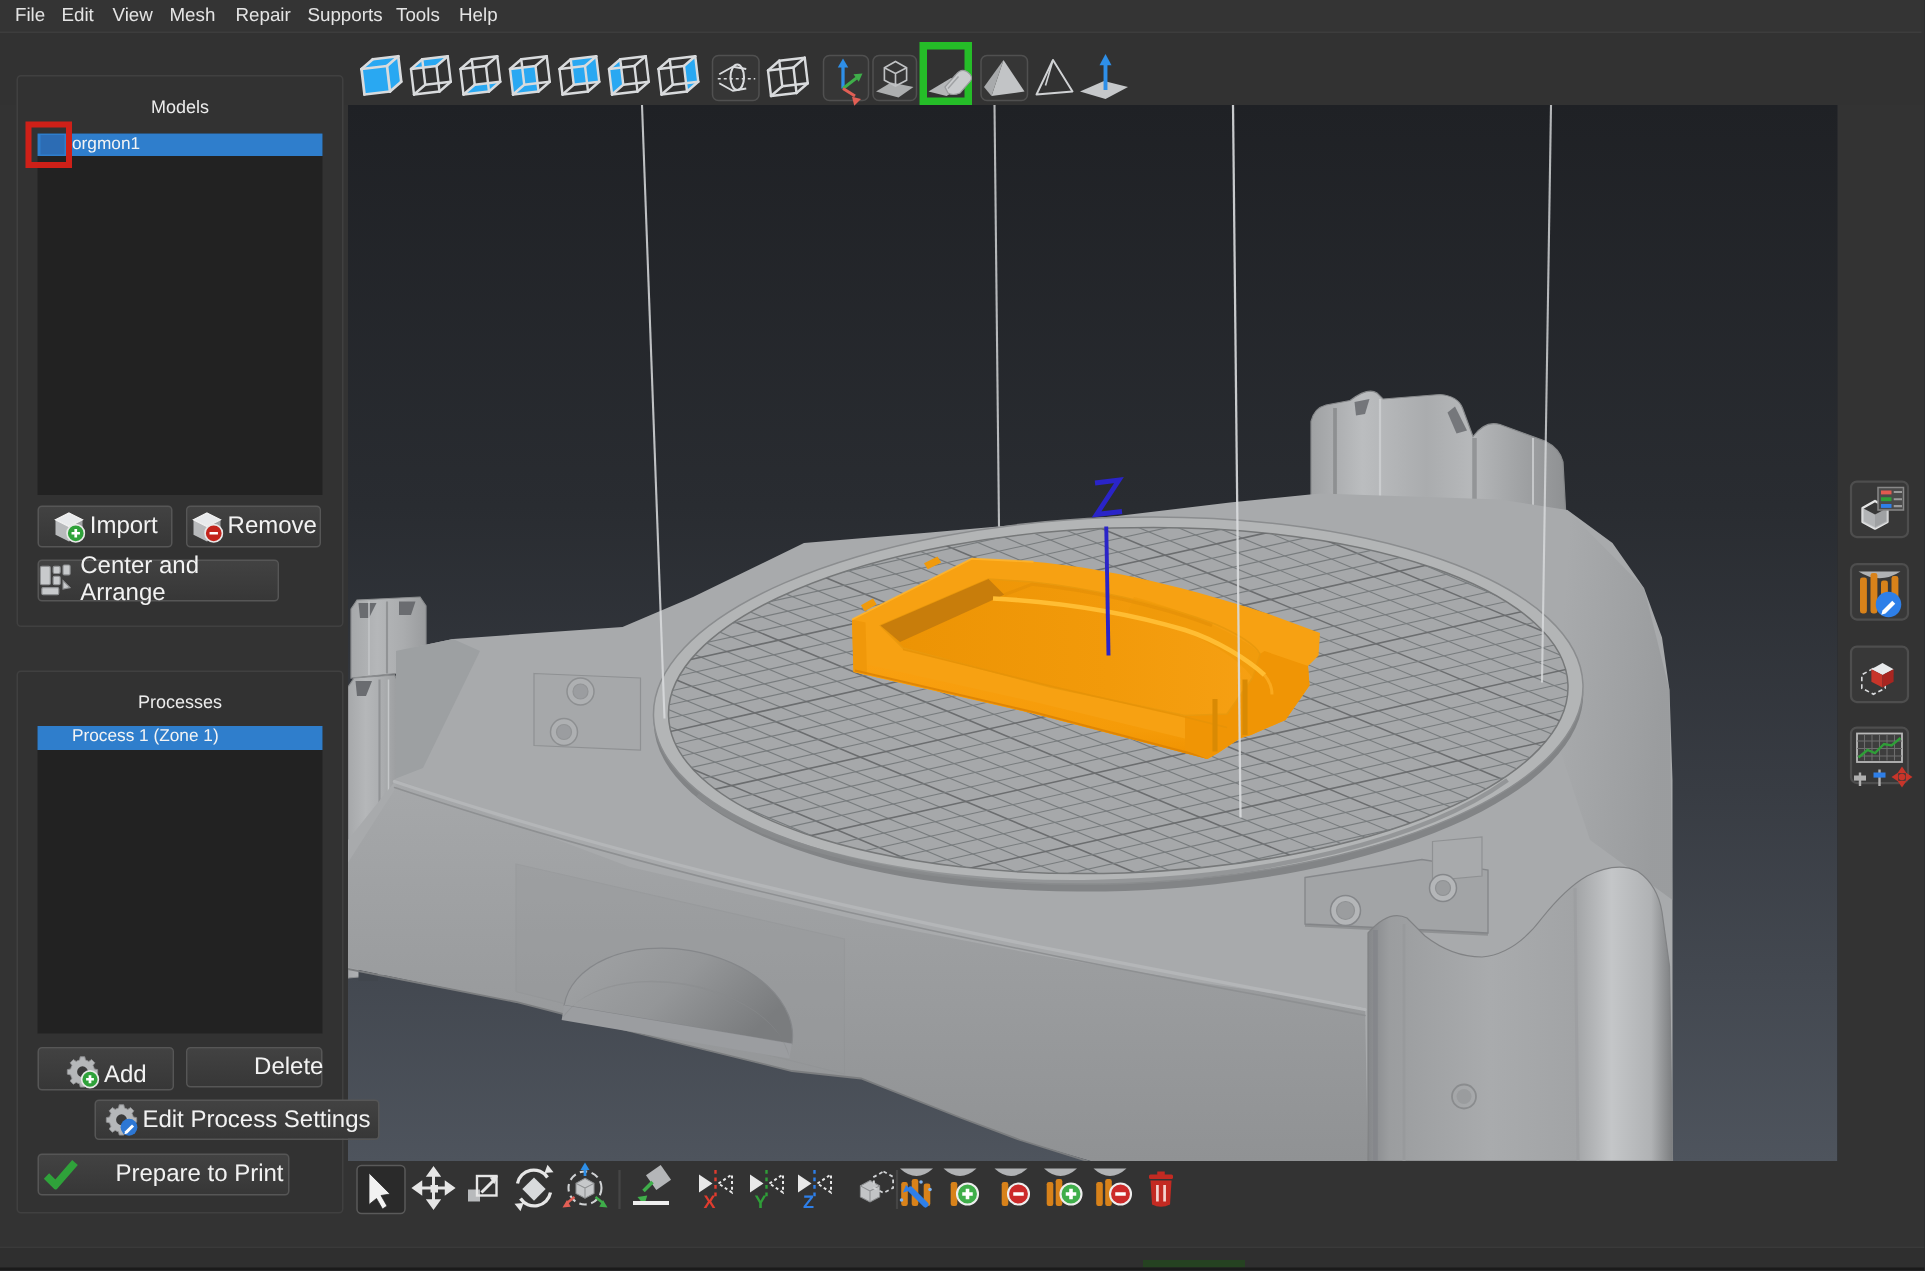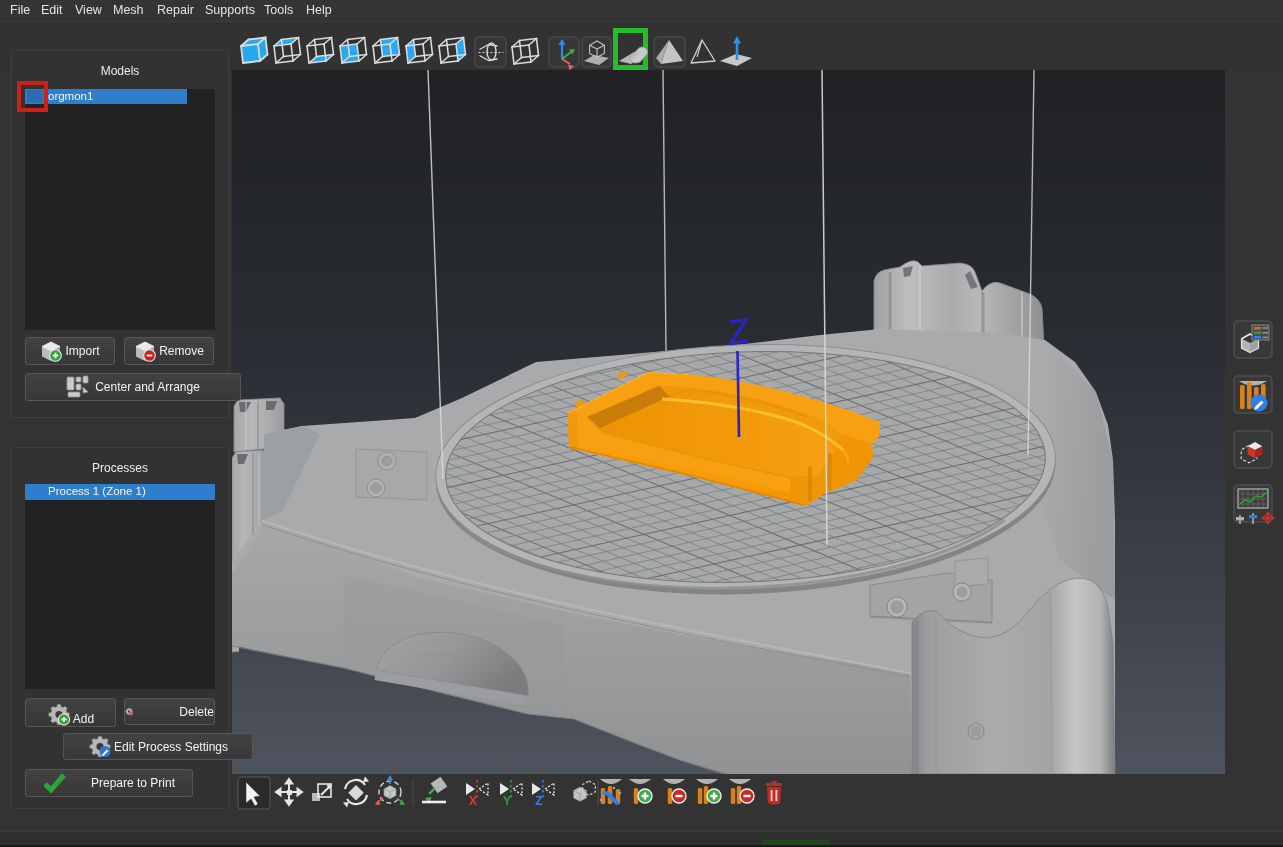--- a/index.html
+++ b/index.html
@@ -8,21 +8,21 @@
   
   #menubar{left:0;top:0;width:1281px;height:21px;background:#343434;border-bottom:1px solid #3d3d3d;}
   #menubar span{position:absolute;top:3px;font-size:12.5px;color:#e4e4e4;}
   
   #topstrip{left:0;top:22px;width:1283px;height:48px;background:#323232;}
   
   .panel{border:1px solid #404040;border-radius:3px;background:#323232;}
   .ptitle{position:absolute;width:100%;text-align:center;color:#ececec;font-size:12px;}
   .listbox{position:absolute;background:#222222;}
   .selrow{position:absolute;background:#2f7ecc;color:#f4f4f4;font-size:11.5px;line-height:15px;}
-  .btn{position:absolute;background:linear-gradient(#424242,#373737);border:1px solid #565656;border-radius:3px;color:#f2f2f2;font-size:12px;display:flex;align-items:center;justify-content:center;box-sizing:border-box;}
+  .btn{position:absolute;background:linear-gradient(#424242,#373737);border:1px solid #565656;border-radius:3px;color:#f2f2f2;font-size:16px;display:flex;align-items:center;justify-content:center;box-sizing:border-box;}
   #statusbar{left:0;top:831px;width:1283px;height:16px;background:#2f2f2f;border-top:1px solid #3a3a3a;}
   #statusbot{left:0;top:845px;width:1283px;height:2px;background:#1b1b1b;}
 </style>
 </head>
 <body>
 <div id="menubar" class="abs">
   <span style="left:10px">File</span>
   <span style="left:41px">Edit</span>
   <span style="left:75px">View</span>
   <span style="left:113px">Mesh</span>
@@ -321,21 +321,21 @@
 <line x1="802.0" y1="0.0" x2="796.0" y2="385.0" stroke="#dadcde" stroke-width="1.4" opacity="0.80"></line>
 <line x1="505.5" y1="281.0" x2="507.0" y2="367.0" stroke="#2a24c8" stroke-width="2.6"></line>
 <path d="M 498.0 252.0 L 514.0 250.0 L 499.0 273.0 L 516.0 271.0" fill="none" stroke="#2a24c8" stroke-width="3.2"></path>
 </svg>
 </div>
 
 <div class="abs panel" style="left:11px;top:50px;width:216px;height:366px;">
   <div class="ptitle" style="top:13px;">Models</div>
 </div>
 <div class="abs listbox" style="left:25px;top:89px;width:190px;height:241px;"></div>
-<div class="abs selrow" style="left:25px;top:89px;width:162px;height:15px;"><span style="position:absolute;left:2px;top:1px;width:16px;height:13px;background:#2c6cb4;"></span><span style="margin-left:23px;">orgmon1</span></div>
+<div class="abs selrow" style="left:25px;top:89px;width:190px;height:15px;"><span style="position:absolute;left:2px;top:1px;width:16px;height:13px;background:#2c6cb4;"></span><span style="margin-left:23px;">orgmon1</span></div>
 <div class="abs btn" style="left:25px;top:337px;width:90px;height:28px;">
     <svg width="22" height="21" viewBox="0 0 22 21" style="margin-right:3px">
       <polygon points="11,1 20,5.5 11,10 2,5.5" fill="#e8eaec"></polygon>
       <polygon points="2,5.5 11,10 11,20 2,15.5" fill="#b8babc"></polygon>
       <polygon points="20,5.5 11,10 11,20 20,15.5" fill="#9fa1a3"></polygon>
       <polygon points="11,1 20,5.5 11,10 2,5.5" fill="none" stroke="#f5f5f5" stroke-width="0.8"></polygon>
       <circle cx="15.5" cy="14.5" r="5.8" fill="#2fa23a" stroke="#e8e8e8" stroke-width="1.1"></circle>
       <line x1="12.7" y1="14.5" x2="18.3" y2="14.5" stroke="#fff" stroke-width="1.8"></line>
       <line x1="15.5" y1="11.7" x2="15.5" y2="17.3" stroke="#fff" stroke-width="1.8"></line>
     </svg>
@@ -345,21 +345,21 @@
     <svg width="22" height="21" viewBox="0 0 22 21" style="margin-right:3px">
       <polygon points="11,1 20,5.5 11,10 2,5.5" fill="#e8eaec"></polygon>
       <polygon points="2,5.5 11,10 11,20 2,15.5" fill="#b8babc"></polygon>
       <polygon points="20,5.5 11,10 11,20 20,15.5" fill="#9fa1a3"></polygon>
       <polygon points="11,1 20,5.5 11,10 2,5.5" fill="none" stroke="#f5f5f5" stroke-width="0.8"></polygon>
       <circle cx="15.5" cy="14.5" r="5.8" fill="#c3241c" stroke="#e8e8e8" stroke-width="1.1"></circle>
       <line x1="12.7" y1="14.5" x2="18.3" y2="14.5" stroke="#fff" stroke-width="1.8"></line>
     </svg>
     <span>Remove</span>
   </div>
-<div class="abs btn" style="left:25px;top:373px;width:216px;height:28px;">
+<div class="abs btn" style="left:25px;top:373px;width:161px;height:28px;">
     <svg width="26" height="25" viewBox="0 0 26 25" style="margin-right:3px">
       <g fill="#c8cacc" stroke="#8e9092" stroke-width="0.8">
         <rect x="1" y="2" width="7" height="13" rx="1"></rect>
         <rect x="10" y="2" width="5" height="5" rx="1"></rect>
         <rect x="17" y="1" width="5" height="7" rx="1"></rect>
         <rect x="10" y="9" width="5" height="6" rx="1"></rect>
         <rect x="2" y="17" width="12" height="5" rx="1"></rect>
         <path d="M17 12 l5 5 l-5 1 z"></path>
       </g>
     </svg>

